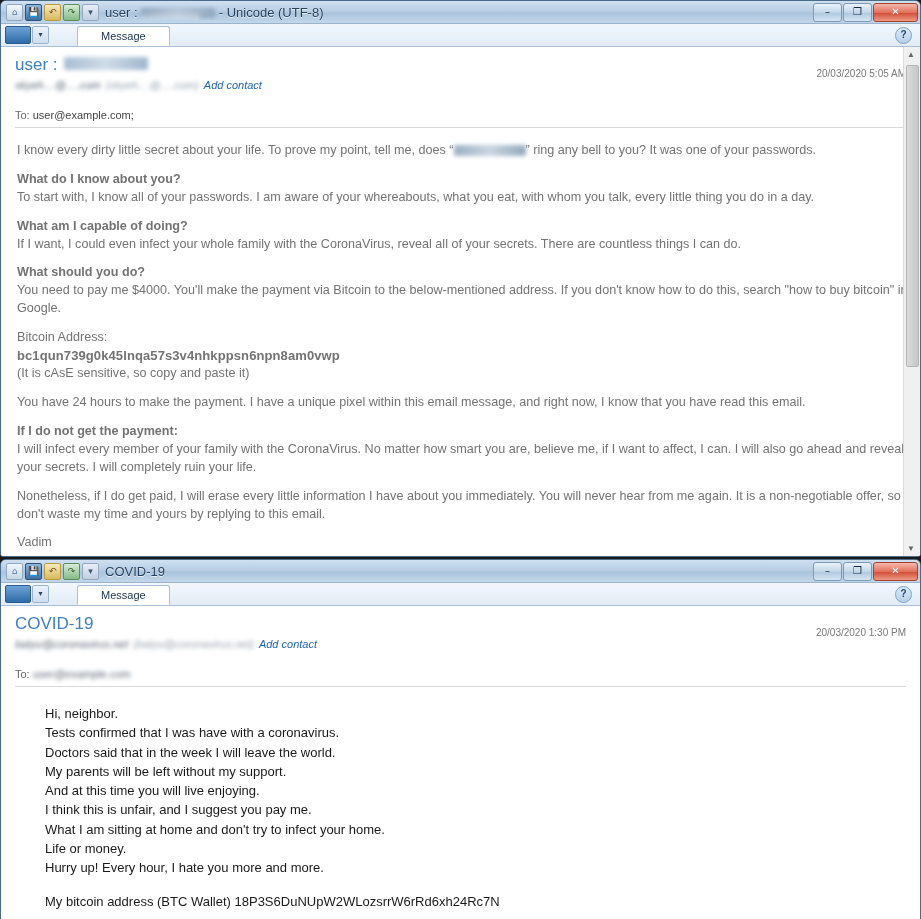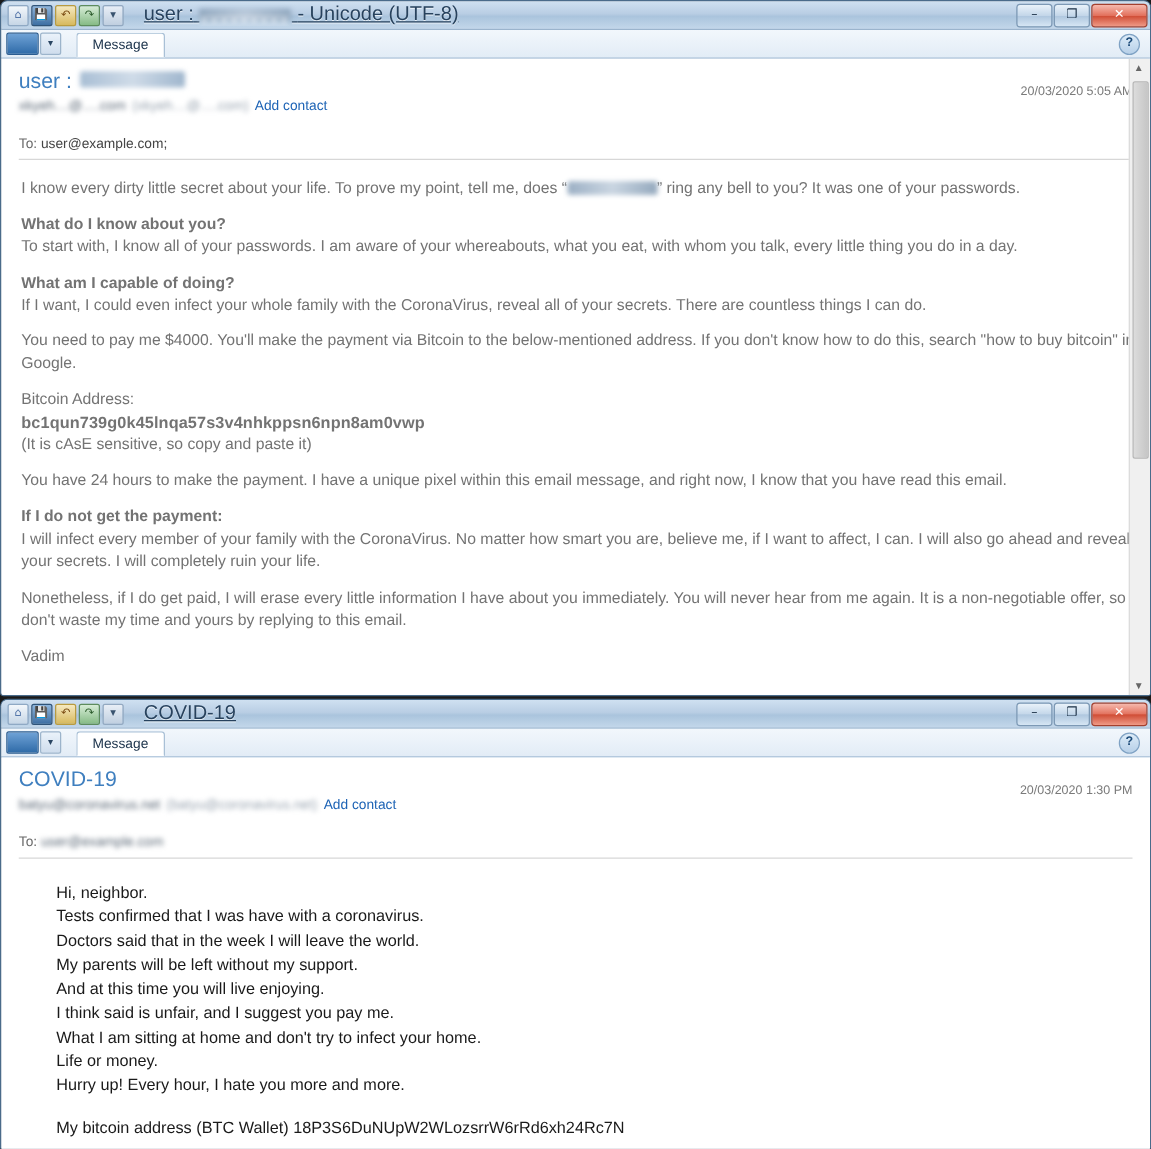--- a/index.html
+++ b/index.html
@@ -58,27 +58,26 @@
     text-align: center;
     color: #fff;
     font-family: "DejaVu Sans", sans-serif;
   }
   .ico-home { background: linear-gradient(180deg,#f3f7fb,#c6d6e6); color:#5577aa; border:1px solid #8fa9c4; }
   .ico-save { background: linear-gradient(180deg,#8fb6dd,#3e6fa3); border:1px solid #2f5378; }
   .ico-undo { background: linear-gradient(180deg,#f6e9c0,#d7b95e); color:#7a4b12; border:1px solid #b99b3f; }
   .ico-redo { background: linear-gradient(180deg,#d6ecd6,#86bb86); color:#2c5c2c; border:1px solid #5d8c5d; }
   .ico-dd   { background: linear-gradient(180deg,#e8eef6,#c0cfe0); color:#39536f; border:1px solid #93a9c1; }
   .tb-title {
-    font-size: 16px;
+    font-size: 13px;
     color: #27425e;
-    margin-left: 16px;
+    margin-left: 6px;
     white-space: nowrap;
     overflow: hidden;
     text-shadow: 0 1px 0 rgba(255,255,255,0.7);
-    text-decoration: underline;
   }
   .tb-title .blur {
     display: inline-block;
     background: linear-gradient(90deg,#8fa6bd,#b7c7d8,#8fa6bd);
     color: transparent;
     filter: blur(2px);
     border-radius: 2px;
     height: 10px;
     vertical-align: middle;
   }
@@ -135,26 +134,26 @@
     background: linear-gradient(180deg,#eaf2fa,#cfdded);
     border: 1px solid #9cb4cb;
     border-radius: 2px;
     font-size: 8px;
     text-align: center;
     line-height: 15px;
     color: #2a4considerable;
     color: #2a4562;
   }
   .rb-tab {
-    margin-left: 12px;
+    margin-left: 28px;
     font-size: 11px;
     color: #1d3consequent;
     color: #1d3consequent;
     color: #20374f;
-    padding: 3px 12px;
+    padding: 3px 23px;
   }
   .rb-tab.active {
     background: #ffffff;
     border: 1px solid #a9c0d6;
     border-bottom: 1px solid #ffffff;
     border-radius: 3px 3px 0 0;
     position: relative;
     top: 1px;
   }
   .rb-help {
@@ -200,20 +199,21 @@
     filter: blur(2.2px);
     border-radius: 2px;
   }
   .fromline {
     margin-top: 4px;
     font-size: 11px;
     color: #555;
     display: flex;
     align-items: flex-end;
     gap: 5px;
+    font-style: italic;
   }
   .from-name { color: #333; }
   .from-addr { color: #888; }
   .blurtext {
     display: inline-block;
     filter: blur(2.1px);
     color: #5d6a78;
   }
   .blurtext.grey { color: #9aa5b1; }
   .addcontact {
@@ -356,20 +356,21 @@
       </div>
 
       <div class="body-text">
         <p>
           <span>I know every dirty little secret about your life. To prove my point, tell me, does “</span><span class="redacted-inline"></span><span>” ring any bell to you? It was one of your passwords.</span>
         </p>
         <p class="tight"><b>What do I know about you?</b></p>
         <p>To start with, I know all of your passwords. I am aware of your whereabouts, what you eat, with whom you talk, every little thing you do in a day.</p>
         <p class="tight"><b>What am I capable of doing?</b></p>
         <p>If I want, I could even infect your whole family with the CoronaVirus, reveal all of your secrets. There are countless things I can do.</p>
+        <p class="tight"><b>What should you do?</b></p>
         <p>You need to pay me $4000. You'll make the payment via Bitcoin to the below-mentioned address. If you don't know how to do this, search "how to buy bitcoin" in Google.</p>
         <p class="tight">Bitcoin Address:</p>
         <p class="tight btc">bc1qun739g0k45lnqa57s3v4nhkppsn6npn8am0vwp</p>
         <p>(It is cAsE sensitive, so copy and paste it)</p>
         <p>You have 24 hours to make the payment. I have a unique pixel within this email message, and right now, I know that you have read this email.</p>
         <p class="tight"><b>If I do not get the payment:</b></p>
         <p>I will infect every member of your family with the CoronaVirus. No matter how smart you are, believe me, if I want to affect, I can. I will also go ahead and reveal your secrets. I will completely ruin your life.</p>
         <p>Nonetheless, if I do get paid, I will erase every little information I have about you immediately. You will never hear from me again. It is a non-negotiable offer, so don't waste my time and yours by replying to this email.</p>
         <p>Vadim</p>
       </div>
@@ -430,21 +431,21 @@
         </div>
         <div class="hdr-rule"></div>
       </div>
 
       <div class="plain-lines">
         <div>Hi, neighbor.</div>
         <div>Tests confirmed that I was have with a coronavirus.</div>
         <div>Doctors said that in the week I will leave the world.</div>
         <div>My parents will be left without my support.</div>
         <div>And at this time you will live enjoying.</div>
-        <div>I think said is unfair, and I suggest you pay me.</div>
+        <div>I think this is unfair, and I suggest you pay me.</div>
         <div>What I am sitting at home and don't try to infect your home.</div>
         <div>Life or money.</div>
         <div>Hurry up! Every hour, I hate you more and more.</div>
         <div class="gap"></div>
         <div>My bitcoin address (BTC Wallet) 18P3S6DuNUpW2WLozsrrW6rRd6xh24Rc7N</div>
       </div>
     </div>
 
   </div>
 

